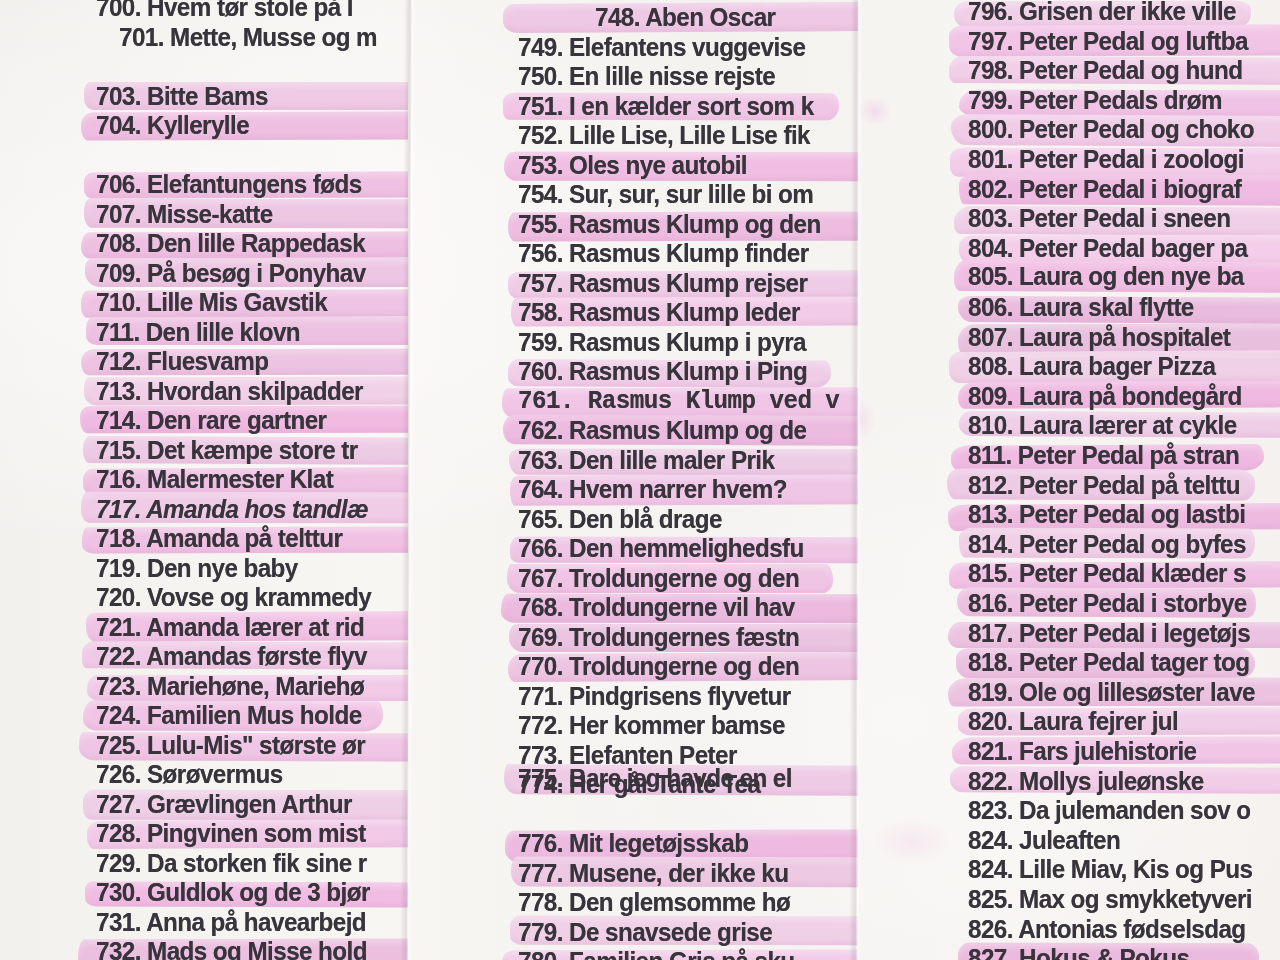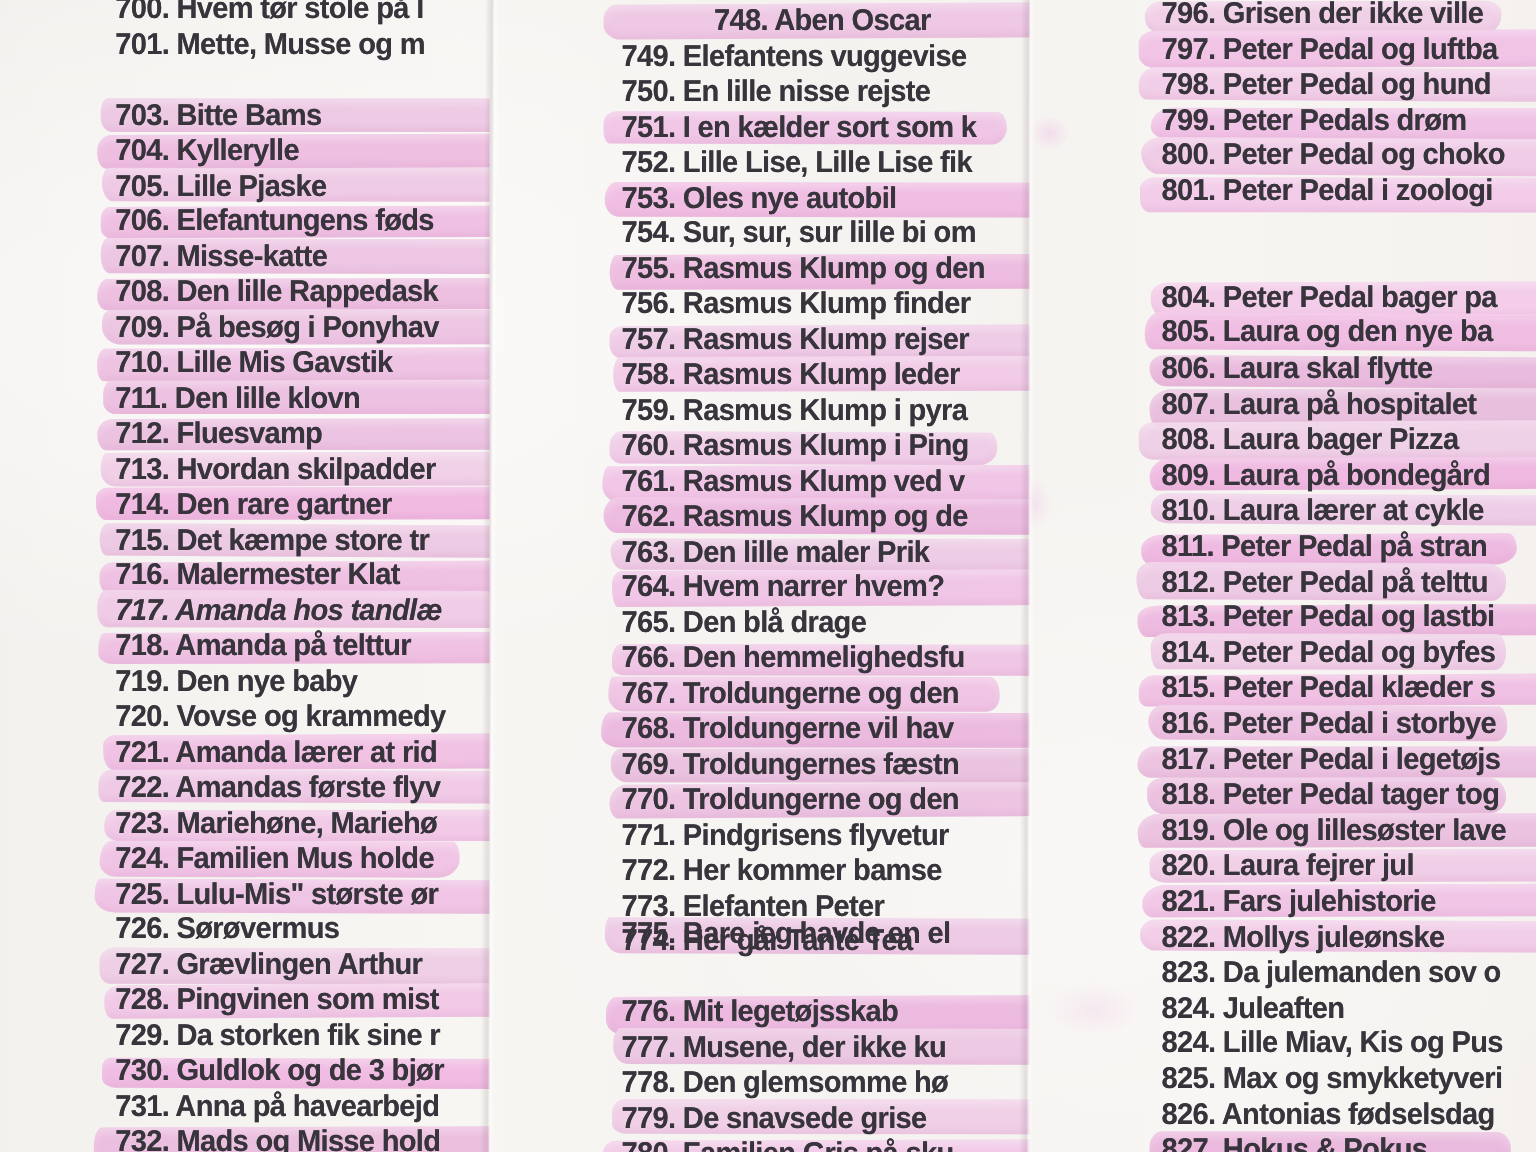--- a/index.html
+++ b/index.html
@@ -35,24 +35,23 @@
     position:absolute;z-index:0;border-radius:50% 60% 55% 65%/60% 50% 65% 55%;
     background:radial-gradient(closest-side, rgba(238,186,226,.8), rgba(238,186,226,0));
   }
 </style>
 </head>
 <body>
 
 <div class="page">
   <div class="col" id="col-0" style="left:78px;width:330px;">
       <div class="row" style="top: -7px;"><span class="txt" style="margin-left: 18px;">700. Hvem tør stole på l</span></div>
-      <div class="row" style="top: 22.5px;"><span class="txt" style="margin-left: 18px;">701. Mette, Musse og m</span></div>
+      <div class="row" style="top: 22.5px; text-align: center;"><span class="txt" style="margin-left: 18px;">701. Mette, Musse og m</span></div>
       <div class="row" style="top: 81.5px;"><span class="hl" style="left: 5.91554px; width: 345.255px; height: 28.4671px; top: 0.661495px; transform: rotate(0.0133555deg); background: rgba(236, 196, 226, 0.9); border-radius: 7.52167px 16.8984px 11.8288px 11.6542px / 45.9106% 56.2542% 60.1823% 47.7543%;"></span><span class="txt" style="margin-left: 18px;">703. Bitte Bams</span></div>
       <div class="row" style="top: 111px;"><span class="hl" style="left: 2.75118px; width: 362.363px; height: 27.8426px; top: 1.15503px; transform: rotate(-0.176676deg); background: rgba(236, 184, 223, 0.9); border-radius: 13.1738px 10.3758px 14.5966px 8.36425px / 53.505% 55.1823% 56.4619% 49.6317%;"></span><span class="txt" style="margin-left: 18px;">704. Kyllerylle</span></div>
-      <div class="row" style="top: 140.5px;"><span class="hl" style="left: 6.93424px; width: 354.016px; height: 28.1145px; top: -0.0668157px; transform: rotate(0.0761591deg); background: rgba(237, 197, 227, 0.9); border-radius: 8.28182px 13.5389px 10.7583px 11.402px / 52.2188% 51.4619% 58.0264% 69.2977%;"></span><span class="txt" style="margin-left: 18px;">705. Lille Pjaske</span></div>
       <div class="row" style="top: 170px;"><span class="hl" style="left: 5.68517px; width: 357.078px; height: 26.4856px; top: 2.19238px; transform: rotate(-0.202902deg); background: rgba(237, 185, 224, 0.9); border-radius: 10.6542px 9.15233px 14.3023px 10.8875px / 47.7543% 53.0264% 74.4147% 42.6061%;"></span><span class="txt" style="margin-left: 18px;">706. Elefantungens føds</span></div>
       <div class="row" style="top: 199.5px;"><span class="hl" style="left: 6.22895px; width: 345.675px; height: 28.6528px; top: -0.485838px; transform: rotate(0.126806deg); background: rgba(235, 192, 225, 0.9); border-radius: 7.36425px 13.2027px 13.7021px 9.10171px / 49.6317% 69.4147% 52.1718% 59.0294%;"></span><span class="txt" style="margin-left: 18px;">707. Misse-katte</span></div>
       <div class="row" style="top: 229px;"><span class="hl" style="left: 2.97127px; width: 363.381px; height: 26.2608px; top: 2.59419px; transform: rotate(-0.15856deg); background: rgba(235, 184, 222, 0.9); border-radius: 10.402px 12.5167px 11.6187px 9.85266px / 69.2977% 47.1718% 65.8579% 49.5779%;"></span><span class="txt" style="margin-left: 18px;">708. Den lille Rappedask</span></div>
       <div class="row" style="top: 258.5px;"><span class="hl" style="left: 7.30558px; width: 343.1px; height: 29.0869px; top: -0.449515px; transform: rotate(-0.0201714deg); background: rgba(235, 192, 224, 0.9); border-radius: 9.8875px 10.1356px 12.4948px 17.7191px / 42.6061% 60.8579% 57.9816% 62.4876%;"></span><span class="txt" style="margin-left: 18px;">709. På besøg i Ponyhav</span></div>
       <div class="row" style="top: 288px;"><span class="hl" style="left: 2.52167px; width: 366.724px; height: 26.6409px; top: 1.56428px; transform: rotate(-0.212086deg); background: rgba(236, 189, 224, 0.9); border-radius: 8.10171px 11.1369px 21.6723px 7.04246px / 59.0294% 52.9816% 68.7397% 51.3953%;"></span><span class="txt" style="margin-left: 18px;">710. Lille Mis Gavstik</span></div>
       <div class="row" style="top: 317.5px;"><span class="hl" style="left: 8.17382px; width: 344.766px; height: 27.8271px; top: -0.125468px; transform: rotate(-0.0348836deg); background: rgba(235, 186, 223, 0.9); border-radius: 8.85266px 21.6254px 9.2162px 13.6118px / 49.5779% 63.7397% 59.4961% 43.728%;"></span><span class="txt" style="margin-left: 18px;">711. Den lille klovn</span></div>
       <div class="row" style="top: 347px;"><span class="hl" style="left: 3.28182px; width: 357.566px; height: 26.1821px; top: 1.7096px; transform: rotate(-0.0648958deg); background: rgba(234, 189, 223, 0.9); border-radius: 16.7191px 7.38995px 16.8804px 9.83117px / 62.4876% 54.4961% 53.1066% 63.5949%;"></span><span class="txt" style="margin-left: 18px;">712. Fluesvamp</span></div>
       <div class="row" style="top: 376.5px;"><span class="hl" style="left: 5.6542px; width: 344.227px; height: 27.701px; top: 0.778668px; transform: rotate(-0.169067deg); background: rgba(239, 204, 230, 0.9); border-radius: 6.04246px 16.149px 12.4697px 14.995px / 51.3953% 48.1066% 69.6624% 53.0041%;"></span><span class="txt" style="margin-left: 18px;">713. Hvordan skilpadder</span></div>
       <div class="row" style="top: 406px;"><span class="hl" style="left: 2.36425px; width: 357.642px; height: 27.4438px; top: 0.312029px; transform: rotate(-0.125261deg); background: rgba(238, 178, 223, 0.9); border-radius: 12.6118px 11.1082px 18.4942px 10.5581px / 43.728% 64.6624% 60.8368% 62.179%;"></span><span class="txt" style="margin-left: 18px;">714. Den rare gartner</span></div>
       <div class="row" style="top: 435.5px;"><span class="hl" style="left: 5.40199px; width: 352.89px; height: 26.5509px; top: 1.00879px; transform: rotate(0.333613deg); background: rgba(235, 197, 226, 0.9); border-radius: 8.83117px 17.9934px 13.3178px 7.49119px / 63.5949% 55.8368% 68.4825% 64.258%;"></span><span class="txt" style="margin-left: 18px;">715. Det kæmpe store tr</span></div>
@@ -81,21 +80,21 @@
       <div class="row" style="top: 91.5px;"><span class="hl" style="left: 3.06335px; width: 335.907px; height: 26.9965px; top: 1.87135px; transform: rotate(0.118073deg); background: rgba(240, 193, 228, 0.9); border-radius: 16.181px 10.8273px 17.007px 7.76866px / 47.7461% 63.5068% 71.3266% 47.3986%;"></span><span class="txt" style="margin-left: 18px;">751. I en kælder sort som k</span></div>
       <div class="row" style="top: 121px;"><span class="txt" style="margin-left: 18px;">752. Lille Lise, Lille Lise fik</span></div>
       <div class="row" style="top: 150.5px;"><span class="hl" style="left: 3.99297px; width: 389.703px; height: 29.0121px; top: 1.76219px; transform: rotate(0.106586deg); background: rgba(239, 184, 225, 0.9); border-radius: 12.7203px 8.35821px 11.6149px 14.8833px / 65.5919% 51.1655% 71.0529% 58.3866%;"></span><span class="txt" style="margin-left: 18px;">753. Oles nye autobil</span></div>
       <div class="row" style="top: 180px;"><span class="txt" style="margin-left: 18px;">754. Sur, sur, sur lille bi om</span></div>
       <div class="row" style="top: 209.5px;"><span class="hl" style="left: 8.02411px; width: 394.658px; height: 28.9136px; top: 2.27021px; transform: rotate(-0.138806deg); background: rgba(236, 182, 222, 0.9); border-radius: 8.09845px 17.8443px 19.9429px 8.95944px / 65.2635% 60.3222% 52.9098% 62.4128%;"></span><span class="txt" style="margin-left: 18px;">755. Rasmus Klump og den</span></div>
       <div class="row" style="top: 239px;"><span class="txt" style="margin-left: 18px;">756. Rasmus Klump finder</span></div>
       <div class="row" style="top: 268.5px;"><span class="hl" style="left: 7.82719px; width: 399.443px; height: 26.8102px; top: 2.16832px; transform: rotate(-0.246828deg); background: rgba(237, 199, 228, 0.9); border-radius: 15.2368px 9.94592px 19.7896px 13.3546px / 43.4918% 63.6774% 65.6768% 56.1067%;"></span><span class="txt" style="margin-left: 18px;">757. Rasmus Klump rejser</span></div>
       <div class="row" style="top: 298px;"><span class="hl" style="left: 11.181px; width: 370.887px; height: 28.8601px; top: -0.840522px; transform: rotate(-0.169257deg); background: rgba(241, 198, 230, 0.9); border-radius: 7.95944px 19.4739px 16.5804px 7.39671px / 62.4128% 60.6768% 63.4222% 57.4196%;"></span><span class="txt" style="margin-left: 18px;">758. Rasmus Klump leder</span></div>
       <div class="row" style="top: 327.5px;"><span class="txt" style="margin-left: 18px;">759. Rasmus Klump i pyra</span></div>
       <div class="row" style="top: 357px;"><span class="hl" style="left: 7.7203px; width: 323.015px; height: 26.5492px; top: 2.68647px; transform: rotate(0.247144deg); background: rgba(238, 201, 229, 0.9); border-radius: 12.3546px 7.86228px 18.4593px 13.5249px / 56.1067% 59.5163% 62.9893% 41.0833%;"></span><span class="txt" style="margin-left: 18px;">760. Rasmus Klump i Ping</span></div>
-      <div class="row" style="top: 386.5px;"><span class="hl" style="left: 1.76866px; width: 378.559px; height: 29.4416px; top: 1.69144px; transform: rotate(-0.177366deg); background: rgba(240, 192, 228, 0.9); border-radius: 6.39671px 17.9535px 16.779px 12.4427px / 57.4196% 57.9893% 50.9027% 48.8886%;"></span><span class="txt" style="margin-left: 18px;">761. Rasmus Klump ved v</span></div>
+      <div class="row" style="top: 386.5px; font-family: Liberation Mono, monospace;"><span class="hl" style="left: 1.76866px; width: 378.559px; height: 29.4416px; top: 1.69144px; transform: rotate(-0.177366deg); background: rgba(240, 192, 228, 0.9); border-radius: 6.39671px 17.9535px 16.779px 12.4427px / 57.4196% 57.9893% 50.9027% 48.8886%;"></span><span class="txt" style="margin-left: 18px;">761. Rasmus Klump ved v</span></div>
       <div class="row" style="top: 416px;"><span class="hl" style="left: 3.09844px; width: 396.512px; height: 30.1184px; top: -1.07271px; transform: rotate(0.239482deg); background: rgba(235, 181, 222, 0.9); border-radius: 13.9651px 16.0332px 15.5164px 12.9678px / 55.5872% 45.9027% 57.4072% 53.4339%;"></span><span class="txt" style="margin-left: 18px;">762. Rasmus Klump og de</span></div>
       <div class="row" style="top: 445.5px;"><span class="hl" style="left: 8.88326px; width: 395.239px; height: 26.4797px; top: 3.12861px; transform: rotate(0.0790208deg); background: rgba(236, 200, 227, 0.9); border-radius: 12.5249px 14.5902px 16.1291px 12.2349px / 41.0833% 52.4072% 61.1949% 67.4011%;"></span><span class="txt" style="margin-left: 18px;">763. Den lille maler Prik</span></div>
       <div class="row" style="top: 475px;"><span class="hl" style="left: 10.2368px; width: 369.628px; height: 30.0527px; top: 0.425195px; transform: rotate(-0.268525deg); background: rgba(239, 193, 228, 0.9); border-radius: 11.4427px 15.2904px 15.274px 6.43332px / 48.8886% 56.1949% 72.8342% 68.0389%;"></span><span class="txt" style="margin-left: 18px;">764. Hvem narrer hvem?</span></div>
       <div class="row" style="top: 504.5px;"><span class="txt" style="margin-left: 18px;">765. Den blå drage</span></div>
       <div class="row" style="top: 534px;"><span class="hl" style="left: 10.1054px; width: 384.41px; height: 25.6984px; top: 3.1392px; transform: rotate(0.0889517deg); background: rgba(238, 193, 227, 0.9); border-radius: 11.2349px 6.57776px 12.148px 11.3736px / 67.4011% 68.3657% 70.4224% 45.4279%;"></span><span class="txt" style="margin-left: 18px;">766. Den hemmelighedsfu</span></div>
       <div class="row" style="top: 563.5px;"><span class="hl" style="left: 7.35464px; width: 326.17px; height: 29.4826px; top: 0.767012px; transform: rotate(0.0258222deg); background: rgba(238, 191, 226, 0.9); border-radius: 5.43332px 10.7406px 14.2692px 16.9604px / 68.0389% 65.4224% 54.5232% 60.1161%;"></span><span class="txt" style="margin-left: 18px;">767. Troldungerne og den</span></div>
       <div class="row" style="top: 593px;"><span class="hl" style="left: 1.39671px; width: 398.487px; height: 28.7624px; top: 0.766334px; transform: rotate(0.0564562deg); background: rgba(234, 180, 221, 0.9); border-radius: 8.55544px 13.1648px 20.7872px 17.2155px / 64.5069% 49.5232% 66.7634% 42.0527%;"></span><span class="txt" style="margin-left: 18px;">768. Troldungerne vil hav</span></div>
       <div class="row" style="top: 622.5px;"><span class="hl" style="left: 8.96513px; width: 386.118px; height: 28.2213px; top: 1.21194px; transform: rotate(0.0137016deg); background: rgba(232, 190, 222, 0.9); border-radius: 10.3736px 20.6139px 21.0848px 15.8028px / 45.4279% 61.7634% 51.7106% 57.5178%;"></span><span class="txt" style="margin-left: 18px;">769. Troldungernes fæstn</span></div>
       <div class="row" style="top: 652px;"><span class="hl" style="left: 7.52489px; width: 383.951px; height: 28.4839px; top: 0.83634px; transform: rotate(-0.324723deg); background: rgba(235, 191, 224, 0.9); border-radius: 15.9604px 20.9541px 19.4365px 8.17116px / 60.1161% 46.7106% 64.5982% 47.9638%;"></span><span class="txt" style="margin-left: 18px;">770. Troldungerne og den</span></div>
       <div class="row" style="top: 681.5px;"><span class="txt" style="margin-left: 18px;">771. Pindgrisens flyvetur</span></div>
@@ -109,20 +108,22 @@
       <div class="row" style="top: 917.5px;"><span class="hl" style="left: 9.80276px; width: 367.434px; height: 29.0232px; top: -1.23791px; transform: rotate(0.0587492deg); background: rgba(239, 204, 230, 0.9); border-radius: 15.5415px 19.0536px 17.939px 17.1212px / 53.2929% 64.3503% 74.8943% 41.5613%;"></span><span class="txt" style="margin-left: 18px;">779. De snavsede grise</span></div>
       <div class="row" style="top: 947px;"><span class="hl" style="left: 2.17116px; width: 394.65px; height: 25.4105px; top: 2.63044px; transform: rotate(-0.164177deg); background: rgba(242, 198, 231, 0.9); border-radius: 14.7902px 17.3589px 20.9747px 11.3171px / 63.2204% 69.8943% 51.3011% 66.638%;"></span><span class="txt" style="margin-left: 18px;">780. Familien Gris på sku</span></div>
     </div>
   <div class="col" id="col-2" style="left:946px;width:334px;">
       <div class="row" style="top: -3px;"><span class="hl" style="left: 7.64225px; width: 296.778px; height: 26.171px; top: 3.76852px; transform: rotate(-0.131543deg); background: rgba(239, 204, 230, 0.9); border-radius: 18.878px 21.471px 15.9336px 16.5541px / 68.1866% 50.1345% 73.4378% 69.9965%;"></span><span class="txt" style="margin-left: 22px;">796. Grisen der ikke ville</span></div>
       <div class="row" style="top: 26.6px;"><span class="hl" style="left: 3.0773px; width: 350.73px; height: 30.7811px; top: -1.14221px; transform: rotate(-0.179689deg); background: rgba(241, 191, 228, 0.9); border-radius: 21.7355px 15.067px 20.3131px 17.2746px / 46.1614% 68.4378% 74.9971% 49.7053%;"></span><span class="txt" style="margin-left: 22px;">797. Peter Pedal og luftba</span></div>
       <div class="row" style="top: 56.2px;"><span class="hl" style="left: 3.34209px; width: 381.198px; height: 26.8725px; top: 0.53696px; transform: rotate(0.339032deg); background: rgba(241, 202, 231, 0.9); border-radius: 18.5335px 20.0721px 21.1537px 8.46457px / 68.1254% 69.9971% 58.0877% 40.593%;"></span><span class="txt" style="margin-left: 22px;">798. Peter Pedal og hund</span></div>
       <div class="row" style="top: 85.8px;"><span class="hl" style="left: 12.5621px; width: 345.921px; height: 26.4598px; top: 3.70742px; transform: rotate(0.0768237deg); background: rgba(240, 190, 228, 0.9); border-radius: 21.0361px 21.0328px 10.8753px 17.2501px / 69.9965% 53.0877% 50.4942% 43.4218%;"></span><span class="txt" style="margin-left: 22px;">799. Peter Pedals drøm</span></div>
       <div class="row" style="top: 115.4px;"><span class="hl" style="left: 4.74498px; width: 350.987px; height: 30.906px; top: -0.0140015px; transform: rotate(0.326855deg); background: rgba(240, 200, 230, 0.9); border-radius: 21.5164px 9.28609px 21.1252px 17.9986px / 49.7053% 45.4942% 52.8515% 69.4529%;"></span><span class="txt" style="margin-left: 22px;">800. Peter Pedal og choko</span></div>
       <div class="row" style="top: 145px;"><span class="hl" style="left: 3.91961px; width: 381.454px; height: 28.6585px; top: 2.5385px; transform: rotate(0.0466803deg); background: rgba(242, 200, 232, 0.9); border-radius: 15.643px 21.0002px 21.9984px 9.88212px / 40.593% 47.8515% 74.5441% 43.8968%;"></span><span class="txt" style="margin-left: 22px;">801. Peter Pedal i zoologi</span></div>
+      <div class="row" style="top: 174.6px;"><span class="hl" style="left: 12.812px; width: 357.578px; height: 30.8016px; top: -0.134062px; transform: rotate(0.265656deg); background: rgba(238, 181, 224, 0.9); border-radius: 21.5001px 21.9981px 12.5291px 6.2372px / 43.4218% 69.5441% 53.2473% 65.7711%;"></span><span class="txt" style="margin-left: 22px;">802. Peter Pedal i biograf</span></div>
+      <div class="row" style="top: 204.2px;"><span class="hl" style="left: 8.31698px; width: 376.36px; height: 28.4001px; top: 2.31798px; transform: rotate(0.307687deg); background: rgba(238, 203, 230, 0.9); border-radius: 21.9991px 11.1762px 8.27674px 7.36873px / 69.4529% 48.2473% 71.4759% 43.1835%;"></span><span class="txt" style="margin-left: 22px;">803. Peter Pedal i sneen</span></div>
       <div class="row" style="top: 233.8px;"><span class="hl" style="left: 12.6032px; width: 356.064px; height: 30.2771px; top: 1.61968px; transform: rotate(-0.206234deg); background: rgba(243, 201, 232, 0.9); border-radius: 16.5881px 6.31627px 9.59685px 17.7812px / 43.8968% 66.4759% 52.6529% 61.7699%;"></span><span class="txt" style="margin-left: 22px;">804. Peter Pedal bager pa</span></div>
       <div class="row" style="top: 262px;"><span class="hl" style="left: 7.80023px; width: 373.38px; height: 30.6373px; top: -1.49714px; transform: rotate(0.306258deg); background: rgba(239, 184, 225, 0.9); border-radius: 14.1581px 7.82497px 21.7447px 7.55871px / 65.7711% 47.6529% 68.1416% 43.6611%;"></span><span class="txt" style="margin-left: 22px;">805. Laura og den nye ba</span></div>
       <div class="row" style="top: 293px;"><span class="hl" style="left: 11.5541px; width: 372.028px; height: 26.2323px; top: 3.63391px; transform: rotate(0.349918deg); background: rgba(232, 181, 220, 0.9); border-radius: 14.9125px 21.7082px 9.81849px 16.3084px / 43.1835% 63.1416% 53.0509% 66.678%;"></span><span class="txt" style="margin-left: 22px;">806. Laura skal flytte</span></div>
       <div class="row" style="top: 322.6px;"><span class="hl" style="left: 12.2746px; width: 341.941px; height: 30.6251px; top: 1.687px; transform: rotate(-0.123543deg); background: rgba(231, 186, 220, 0.9); border-radius: 21.8541px 8.07827px 20.0265px 7.27338px / 61.7699% 48.0509% 72.2317% 53.3618%;"></span><span class="txt" style="margin-left: 22px;">807. Laura på hospitalet</span></div>
       <div class="row" style="top: 352.2px;"><span class="hl" style="left: 3.46457px; width: 380.036px; height: 30.9993px; top: -1.20561px; transform: rotate(-0.336163deg); background: rgba(238, 205, 230, 0.9); border-radius: 15.0391px 19.7446px 9.48561px 14.7079px / 43.6611% 67.2317% 61.1348% 48.4449%;"></span><span class="txt" style="margin-left: 22px;">808. Laura bager Pizza</span></div>
       <div class="row" style="top: 381.8px;"><span class="hl" style="left: 12.2501px; width: 373.745px; height: 26.9411px; top: -0.391461px; transform: rotate(-0.270157deg); background: rgba(238, 179, 223, 0.9); border-radius: 20.8723px 7.69784px 18.1593px 7.46442px / 66.678% 56.1348% 57.0374% 49.3693%;"></span><span class="txt" style="margin-left: 22px;">809. Laura på bondegård</span></div>
       <div class="row" style="top: 411.4px;"><span class="hl" style="left: 12.9986px; width: 345.942px; height: 25.1186px; top: 0.896942px; transform: rotate(0.337235deg); background: rgba(237, 202, 229, 0.9); border-radius: 14.8489px 17.6106px 9.70849px 16.6712px / 53.3618% 52.0374% 57.8077% 46.8788%;"></span><span class="txt" style="margin-left: 22px;">810. Laura lærer at cykle</span></div>
       <div class="row" style="top: 441px;"><span class="hl" style="left: 4.88212px; width: 313.339px; height: 25.6844px; top: 4.08487px; transform: rotate(-0.259075deg); background: rgba(237, 179, 223, 0.9); border-radius: 19.8053px 7.95256px 20.4498px 11.3447px / 48.4449% 52.8077% 55.7323% 47.9225%;"></span><span class="txt" style="margin-left: 22px;">811. Peter Pedal på stran</span></div>
       <div class="row" style="top: 470.6px;"><span class="hl" style="left: 1.2372px; width: 308.497px; height: 30.8906px; top: -1.92572px; transform: rotate(0.251325deg); background: rgba(236, 199, 227, 0.9); border-radius: 14.9763px 20.2283px 14.2355px 9.37796px / 49.3693% 50.7323% 56.6021% 67.3223%;"></span><span class="txt" style="margin-left: 22px;">812. Peter Pedal på telttu</span></div>
       <div class="row" style="top: 500.2px;"><span class="hl" style="left: 2.36873px; width: 382.902px; height: 25.7794px; top: 3.54647px; transform: rotate(-0.275719deg); background: rgba(236, 181, 222, 0.9); border-radius: 21.1141px 13.1263px 11.941px 9.74771px / 46.8788% 51.6021% 72.7686% 58.4677%;"></span><span class="txt" style="margin-left: 22px;">813. Peter Pedal og lastbi</span></div>

